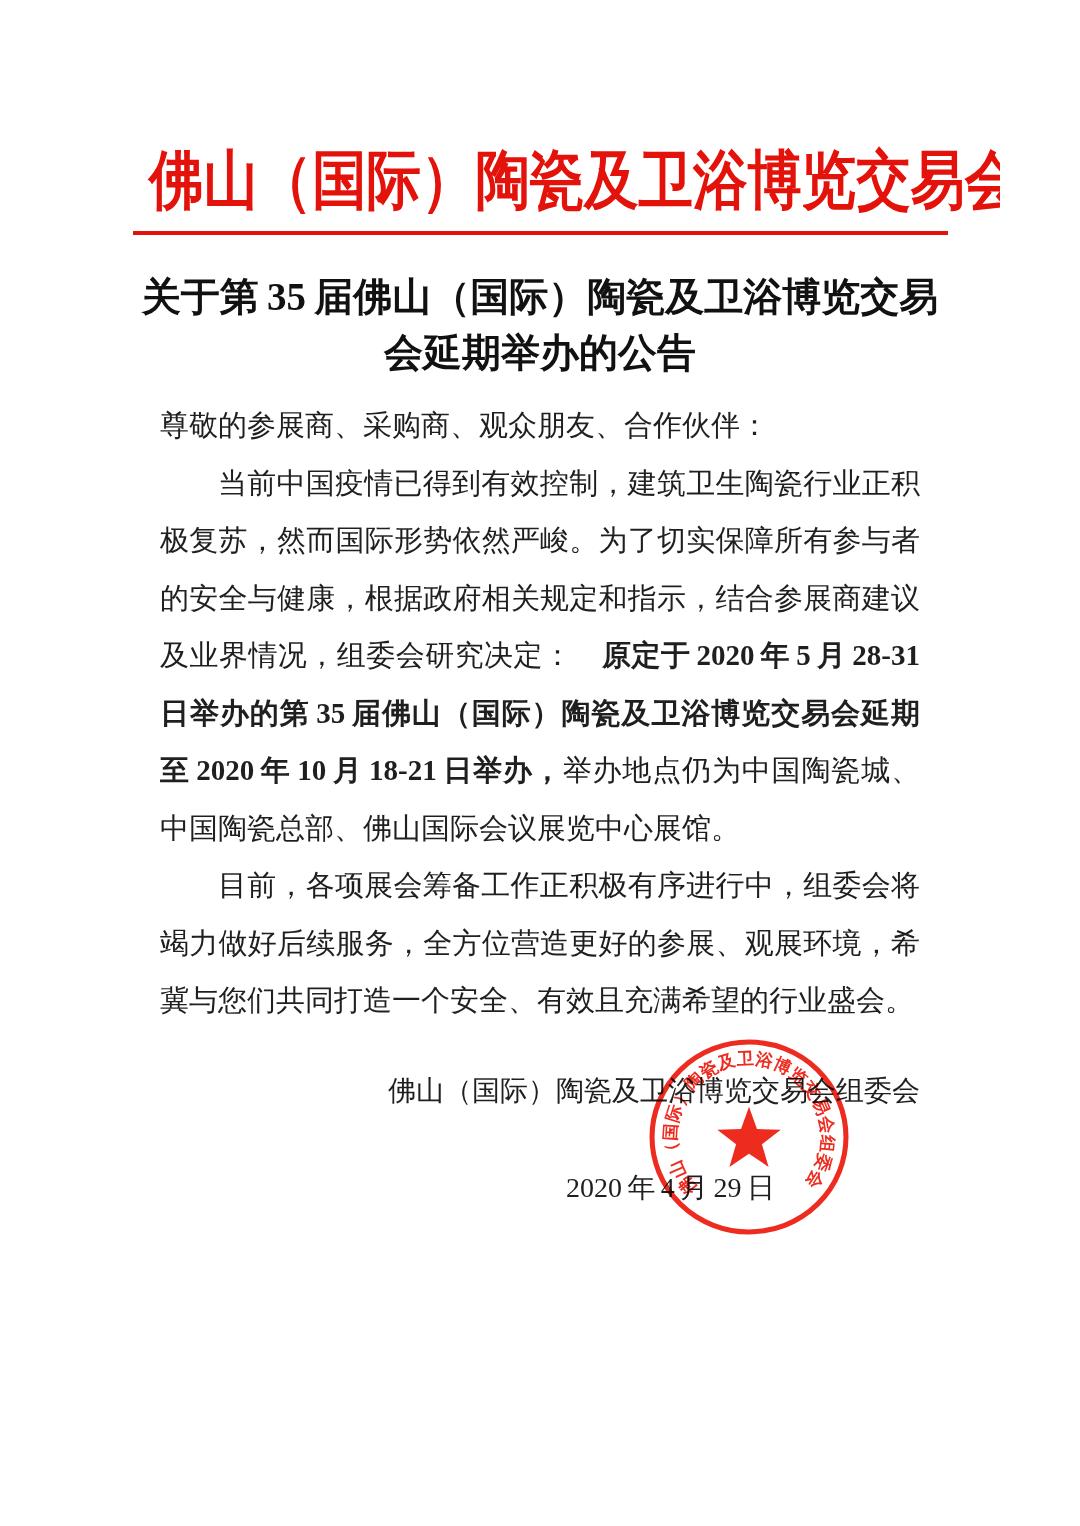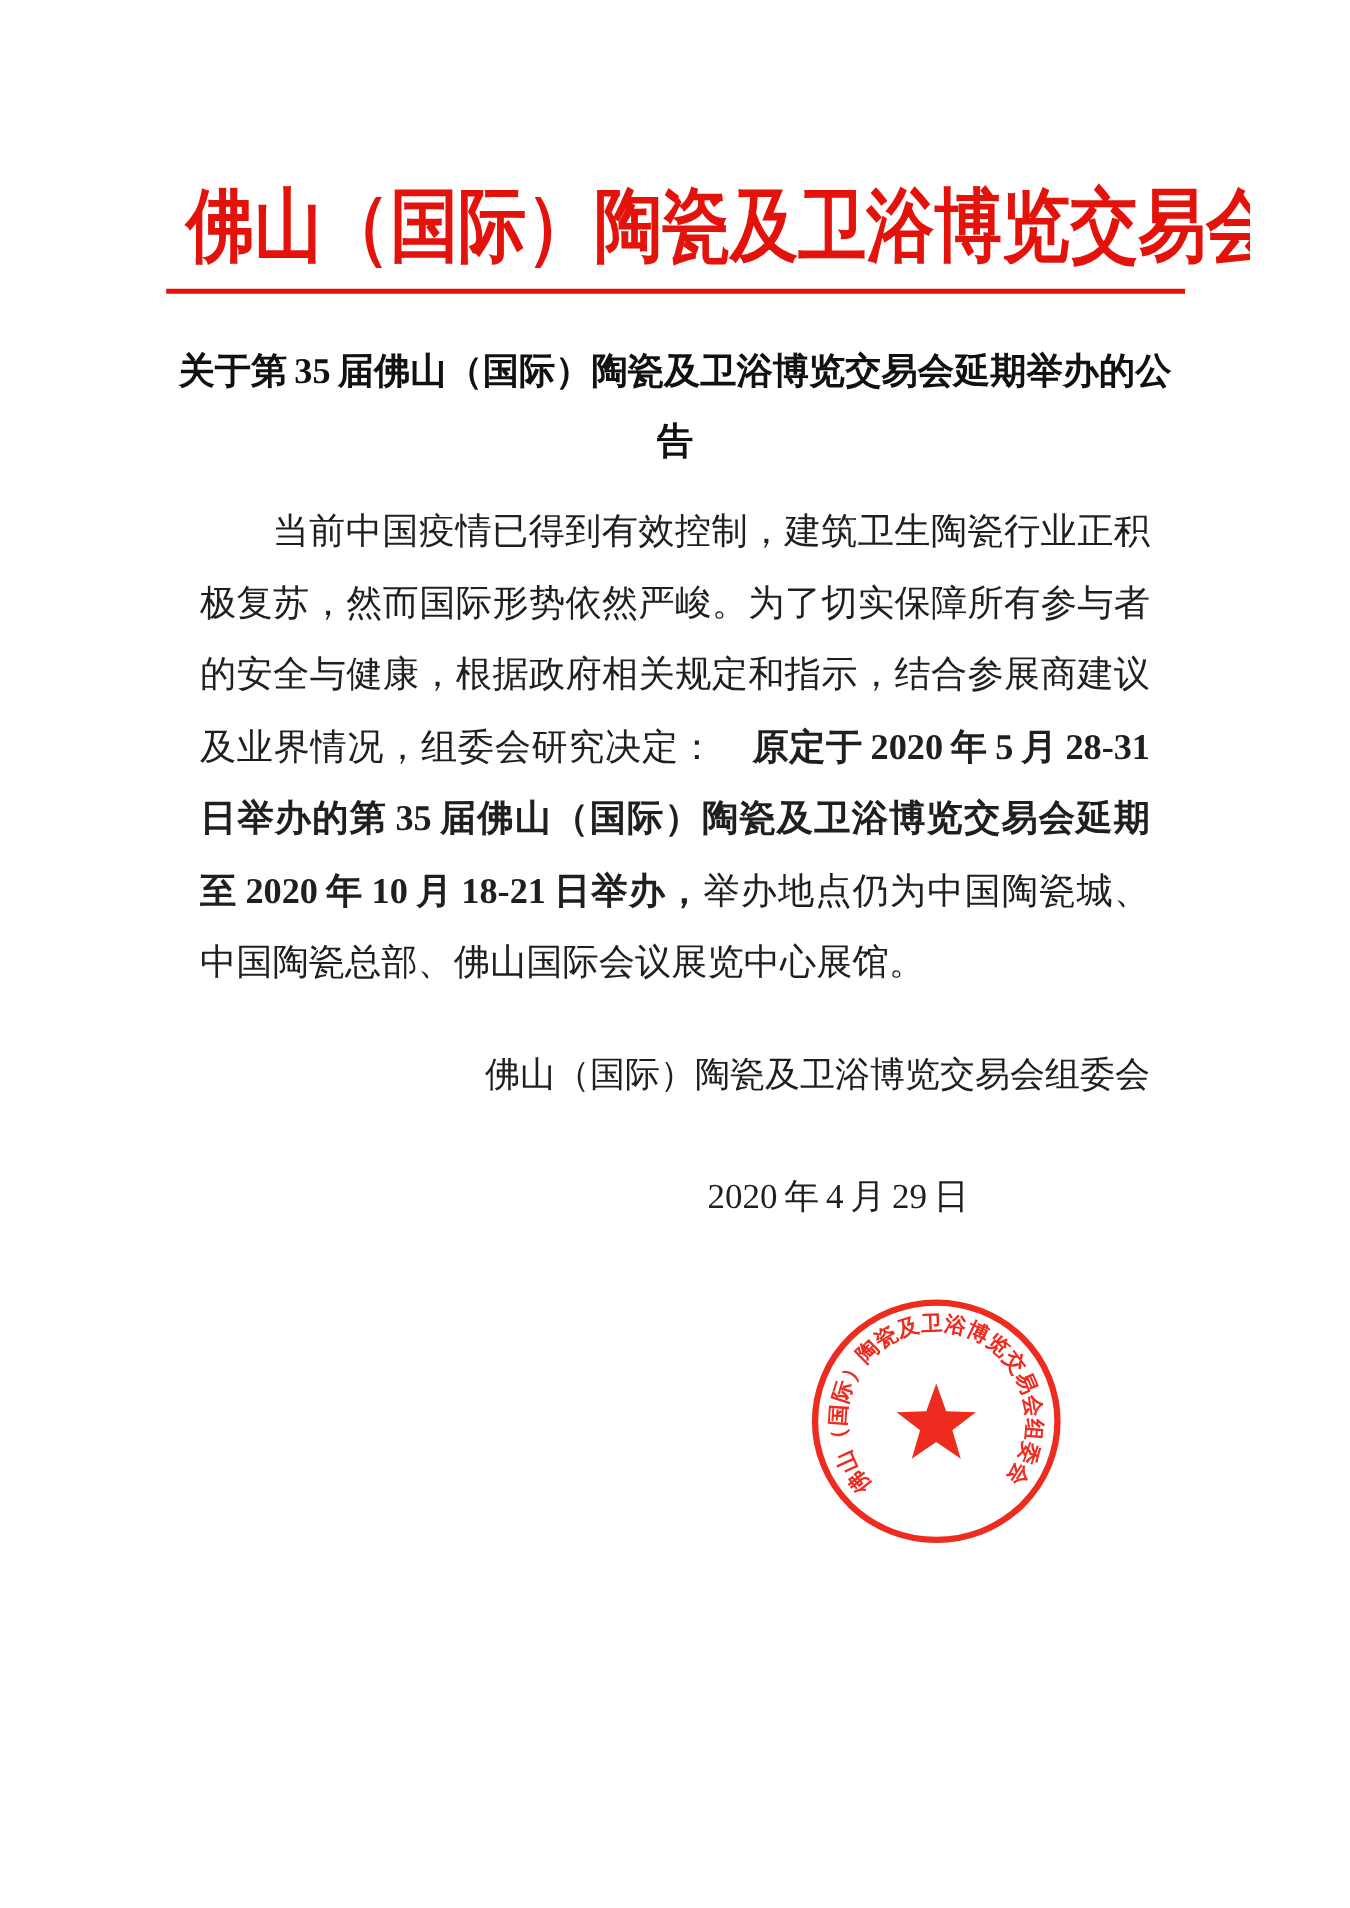--- a/index.html
+++ b/index.html
@@ -38,21 +38,21 @@
     width: 815px;
     height: 4px;
     margin: 16px auto 0 auto;
     background: var(--red);
   }
   
   .doc-title {
     width: 810px;
     margin: 34px auto 0 auto;
     text-align: center;
-    font-size: 29px;
+    font-size: 39px;
     font-weight: bold;
     line-height: 56px;
     color: #111111;
   }
   
   .content {
     width: 760px;
     margin: 16px auto 0 auto;
     font-size: 29px;
     line-height: 57.5px;
@@ -95,23 +95,25 @@
 
 <div class="page">
 
   <h1 class="org-header">佛山（国际）陶瓷及卫浴博览交易会</h1>
 
   <div class="red-rule"></div>
 
   <h2 class="doc-title">关于第 35 届佛山（国际）陶瓷及卫浴博览交易会延期举办的公告</h2>
 
   <div class="content">
+    <p>尊敬的参展商、采购商、观众朋友、合作伙伴：</p>
 
     <p class="indent"><span>当前中国疫情已得到有效控制，建筑卫生陶瓷行业正积极复苏，然而国际形势依然严峻。为了切实保障所有参与者的安全与健康，根据政府相关规定和指示，结合参展商建议及业界情况，组委会研究决定：　</span><span class="emphasis">原定于 2020 年 5 月 28-31 日举办的第 35 届佛山（国际）陶瓷及卫浴博览交易会延期至 2020 年 10 月 18-21 日举办，</span><span>举办地点仍为中国陶瓷城、中国陶瓷总部、佛山国际会议展览中心展馆。</span></p>
 
+    <p class="indent">目前，各项展会筹备工作正积极有序进行中，组委会将竭力做好后续服务，全方位营造更好的参展、观展环境，希冀与您们共同打造一个安全、有效且充满希望的行业盛会。</p>
   </div>
 
   <div class="signature">佛山（国际）陶瓷及卫浴博览交易会组委会</div>
 
   <div class="doc-date">2020 年 4 月 29 日</div>
 
   <svg class="stamp" viewBox="0 0 200 200" aria-hidden="true">
     <ellipse cx="100" cy="100" rx="96" ry="94" fill="none" stroke="currentColor" stroke-width="5"></ellipse>
     <path id="seal-text-arc" d="M 49.1,150.9 A 72,72 0 1 1 150.9,150.9" fill="none"></path>
     <text fill="currentColor" font-size="17" font-weight="bold" letter-spacing="0.5">

